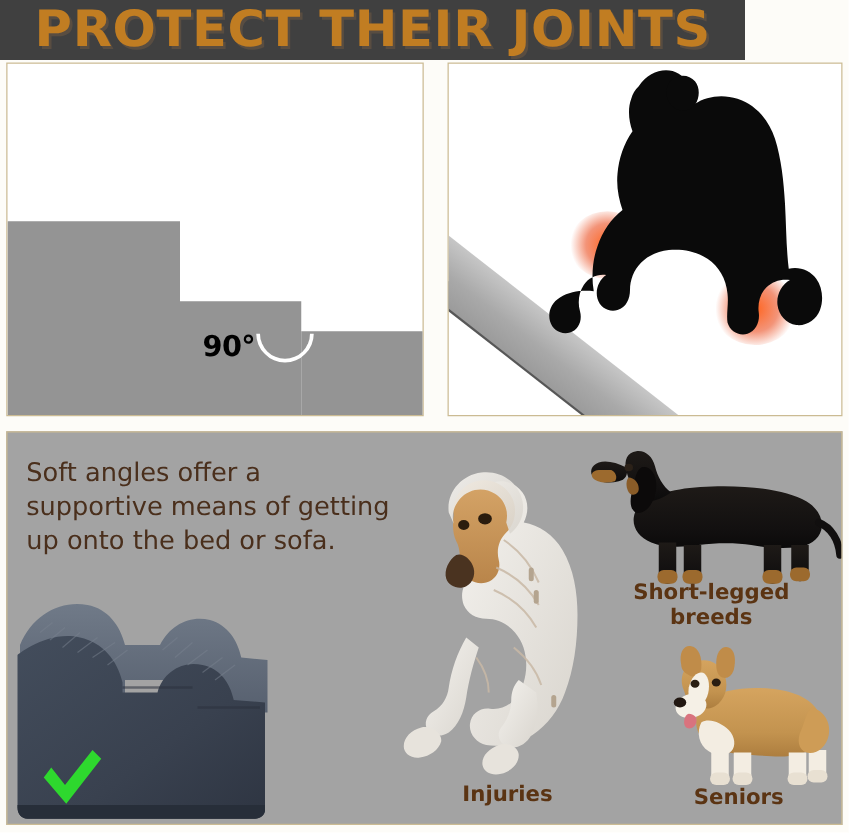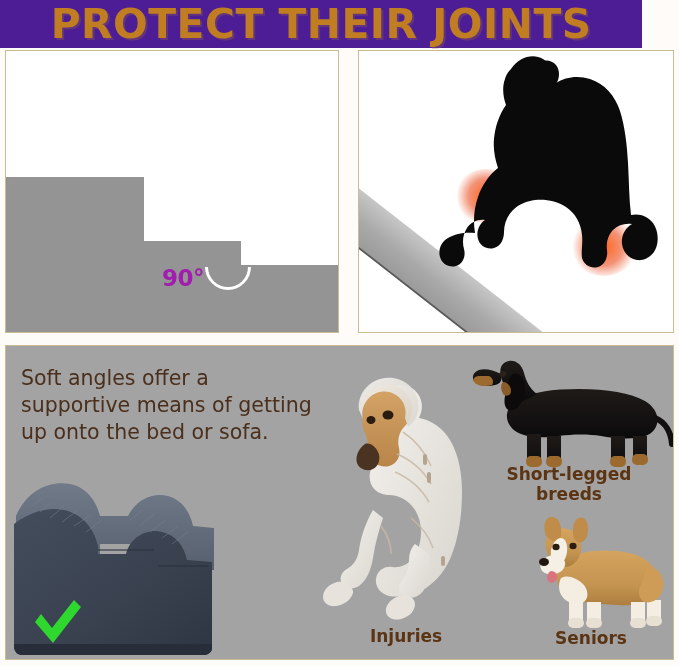--- a/index.html
+++ b/index.html
@@ -15,25 +15,25 @@
     width: 679px;
     height: 666px;
     background: #fdfcf8;
     overflow: hidden;
   }
 
   
   .header {
     position: absolute;
     left: 0; top: 0;
-    width: 642px; height: 48px;
+    width: 596px; height: 48px;
     display: flex;
     align-items: center;
     justify-content: center;
-    background: #4c1d95;
+    background: #404040;
   }
   .header-title {
     font-family: "DejaVu Sans", sans-serif;
     font-weight: 700;
     font-size: 40px;
     letter-spacing: 0.5px;
     color: #c17d22;
     text-shadow: 2px 2px 0 rgba(150,110,70,0.30);
     white-space: nowrap;
     transform: scaleX(1.02);
@@ -70,21 +70,21 @@
     border-top-color: transparent;
     transform: rotate(-45deg);
     box-sizing: border-box;
   }
   .angle-label {
     position: absolute;
     left: 156px; top: 214px;
     font-family: "DejaVu Sans", sans-serif;
     font-weight: 700;
     font-size: 23px;
-    color: #a21caf;
+    color: #000000;
     letter-spacing: -0.5px;
   }
 
   
   .mark-x {
     position: absolute;
     width: 44px; height: 40px;
   }
   .mark-x span {
     position: absolute;

